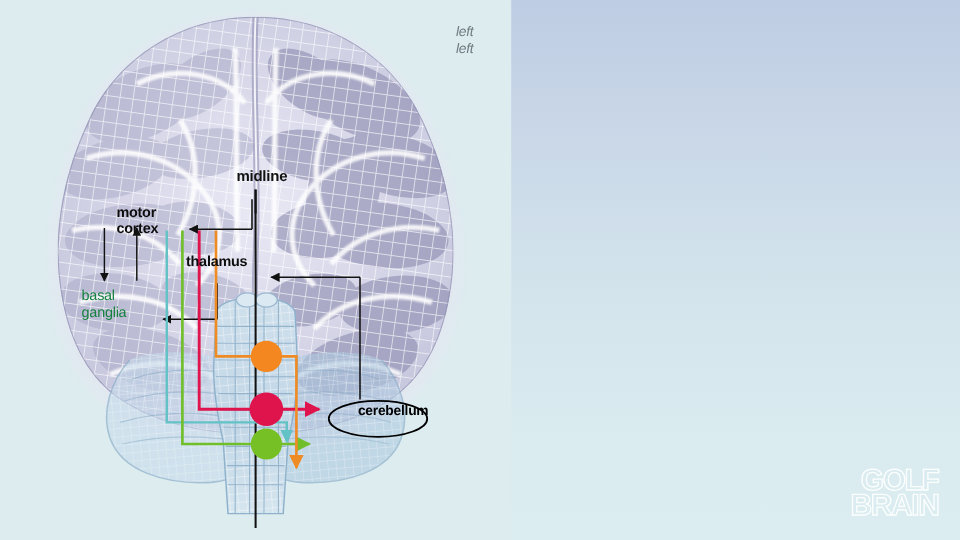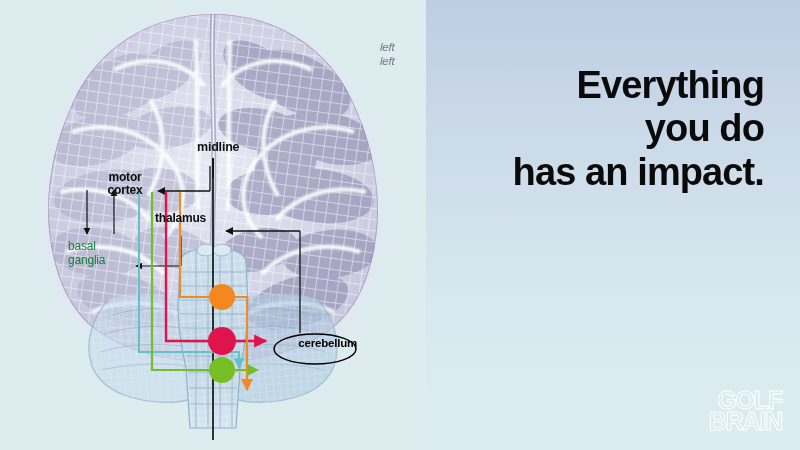--- a/index.html
+++ b/index.html
@@ -43,31 +43,31 @@
     line-height: 1.08;
     white-space: pre;
     letter-spacing: -0.2px;
   }
 
   #lbl-right-hemisphere {
     left: 84px; top: 44px; width: 118px;
     font-size: 13.5px; font-weight: bold; text-align: center;
   }
   #lbl-left-side {
-    left: 380px; top: 40px; width: 42px;
+    left: 380px; top: 20px; width: 42px;
     font-size: 11.5px; font-style: italic; color: #6f7a80;
     text-align: left; line-height: 1.22;
   }
   #lbl-midline {
     left: 197px; top: 141px;
     font-size: 12.5px; color: #111; font-weight: bold;
   }
   #lbl-motor-cortex {
     left: 97px; top: 171px; width: 56px;
-    font-size: 12px; font-weight: bold; text-align: center; line-height: 1.12;
+    font-size: 12px; font-weight: bold; text-align: left; line-height: 1.12;
   }
   #lbl-thalamus {
     left: 155px; top: 212px;
     font-size: 12px; font-weight: bold;
   }
   #lbl-basal-ganglia {
     left: 68px; top: 240px; width: 64px;
     font-size: 12px; text-align: left; line-height: 1.14; color: #15803d;
   }
   #lbl-cerebellum {
@@ -346,25 +346,20 @@
 
       <div class="lbl" id="lbl-thalamus">thalamus</div>
 
       <div class="lbl" id="lbl-basal-ganglia"><span>basal</span><br><span>ganglia</span></div>
 
       <div class="lbl" id="lbl-cerebellum">cerebellum</div>
     </div>
   </div>
 
   <div id="right-panel">
-    <div id="headline">
-      <span class="hl-line">Everything</span>
-      <span class="hl-line">you do</span>
-      <span class="hl-line">has an impact.</span>
-    </div>
 
     <div id="logo">
       <span class="logo-line l2">GOLF</span>
       <span class="logo-line l1">BRAIN</span>
     </div>
   </div>
 
 </div>
 
 </body></html>

